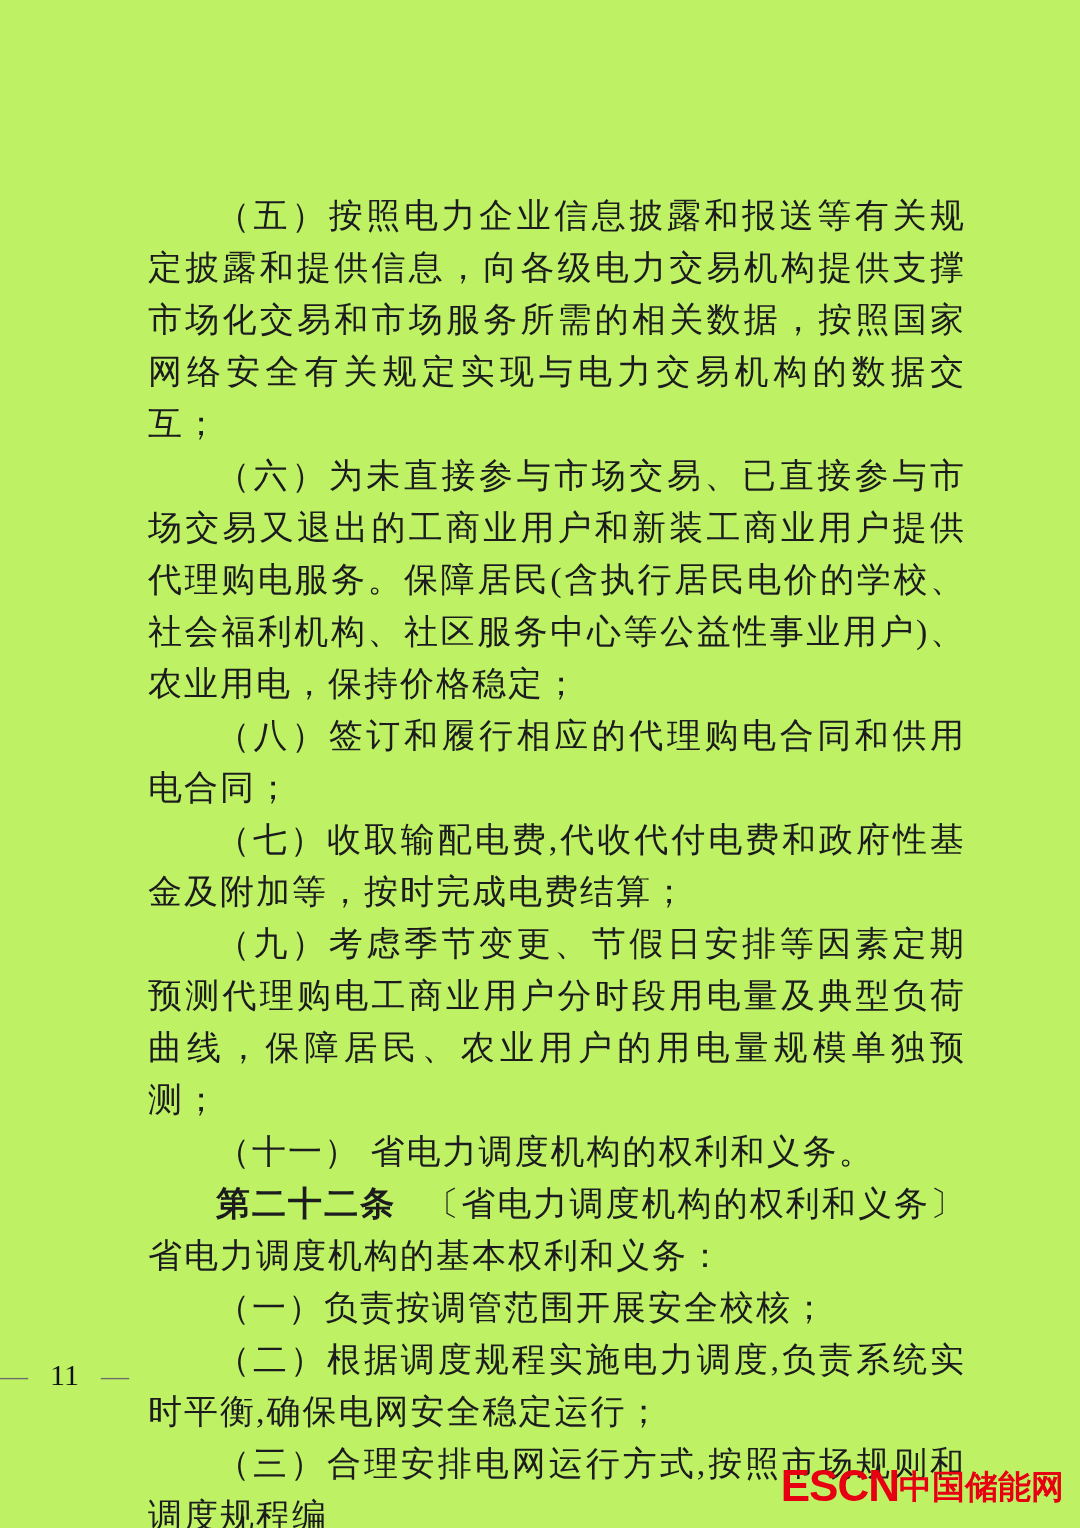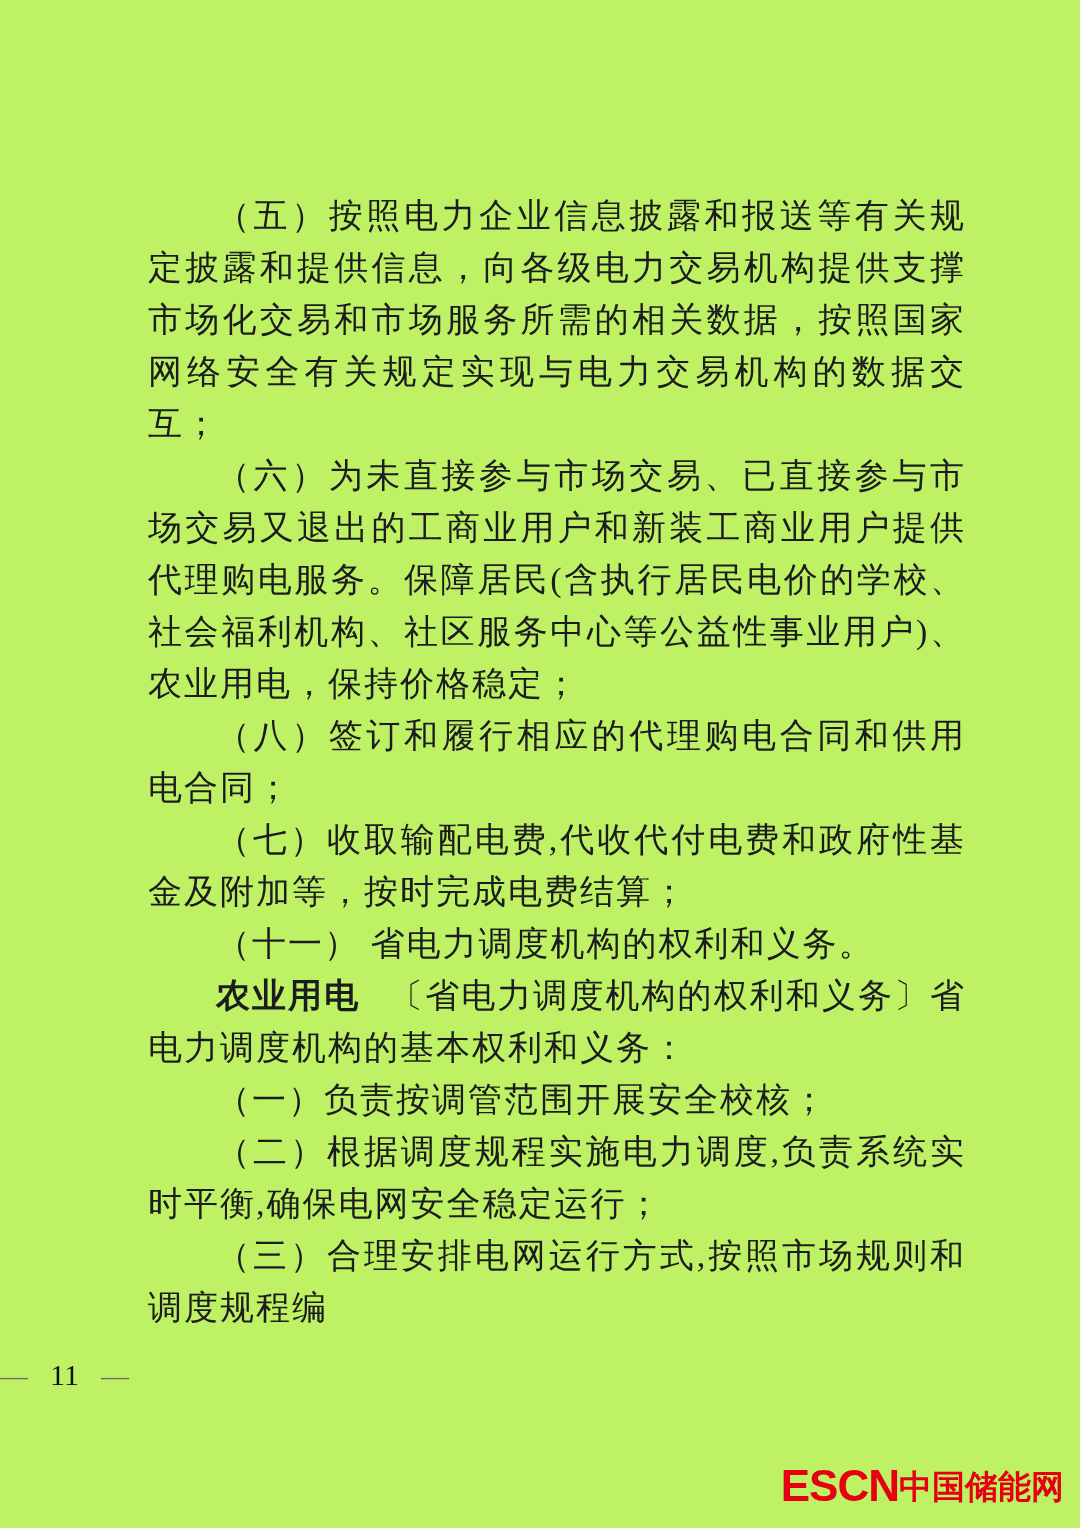--- a/index.html
+++ b/index.html
@@ -81,23 +81,24 @@
 </head>
 <body>
 
 <div class="page">
 
   <div class="content">
     <p class="para">（五）按照电力企业信息披露和报送等有关规定披露和提供信息，向各级电力交易机构提供支撑市场化交易和市场服务所需的相关数据，按照国家网络安全有关规定实现与电力交易机构的数据交互；</p>
     <p class="para">（六）为未直接参与市场交易、已直接参与市场交易又退出的工商业用户和新装工商业用户提供代理购电服务。保障居民(含执行居民电价的学校、社会福利机构、社区服务中心等公益性事业用户)、农业用电，保持价格稳定；</p>
     <p class="para">（八）签订和履行相应的代理购电合同和供用电合同；</p>
     <p class="para">（七）收取输配电费,代收代付电费和政府性基金及附加等，按时完成电费结算；</p>
+    <p class="para">（九）考虑季节变更、节假日安排等因素定期预测代理购电工商业用户分时段用电量及典型负荷曲线，保障居民、农业用户的用电量规模单独预测；</p>
     <p class="para">（十一） 省电力调度机构的权利和义务。</p>
     <p class="para">
-      <span class="lead-bold">农业用电</span><span>〔省电力调度机构的权利和义务〕省电力调度机构的基本权利和义务：</span>
+      <span class="lead-bold">第二十二条</span><span>〔省电力调度机构的权利和义务〕省电力调度机构的基本权利和义务：</span>
     </p>
     <p class="para">（一）负责按调管范围开展安全校核；</p>
     <p class="para">（二）根据调度规程实施电力调度,负责系统实时平衡,确保电网安全稳定运行；</p>
     <p class="para">（三）合理安排电网运行方式,按照市场规则和调度规程编</p>
   </div>
 
   <div class="pagenum">
     <span class="dash">—</span><span class="num">11</span><span class="dash">—</span>
   </div>
 

